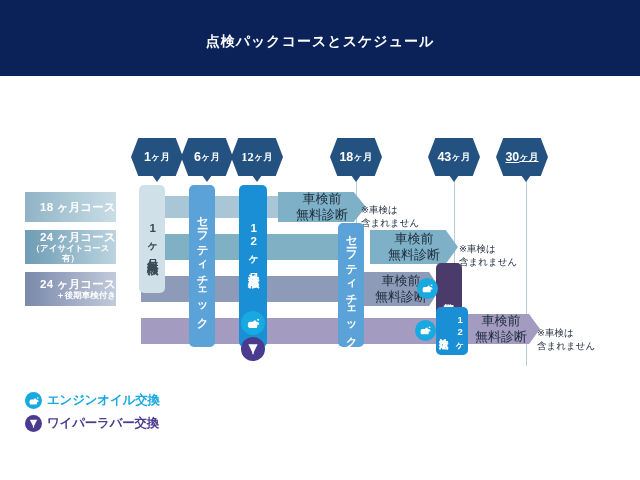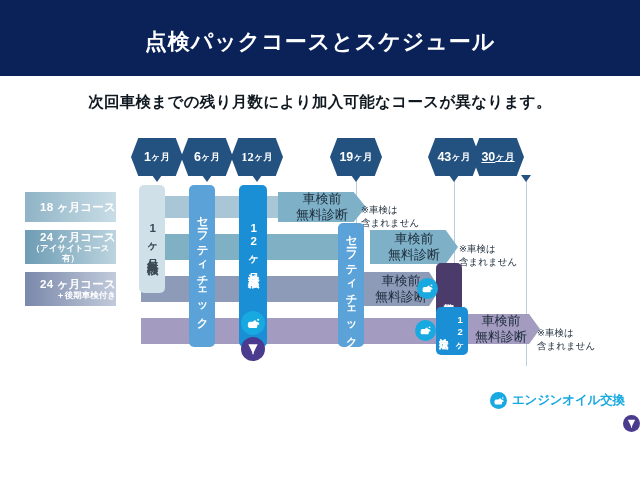--- a/index.html
+++ b/index.html
@@ -11,21 +11,21 @@
   }
   .page{position:relative;width:640px;height:480px;}
 
   
   .hdr{
     position:absolute;left:0;top:0;width:640px;height:76px;
     background:#0a2258;
     display:flex;align-items:center;justify-content:center;
   }
   .hdr-t{
-    color:#ffffff;font-size:22px;font-weight:bold;letter-spacing:1px;margin-top:8px;
+    color:#ffffff;font-size:14px;font-weight:bold;letter-spacing:1px;margin-top:8px;
   }
 
   
   .sub{
     position:absolute;left:0;top:92px;width:640px;text-align:center;
     color:#101820;font-size:15.5px;font-weight:bold;letter-spacing:.3px;
   }
 
   
   .chart{position:absolute;left:0;top:130px;width:640px;height:250px;}
@@ -104,21 +104,21 @@
     display:flex;align-items:center;justify-content:center;
   }
   .dualcol .t{
     writing-mode:vertical-rl;text-orientation:upright;
     color:#ffffff;font-size:9.5px;font-weight:bold;line-height:1;
     letter-spacing:.5px;
   }
 
   
   .legend{position:absolute;left:0;top:392px;width:640px;}
-  .lrow{position:relative;display:flex;align-items:flex-start;margin-bottom:6px;justify-content:flex-end;}
+  .lrow{position:relative;display:flex;align-items:flex-start;margin-bottom:6px;}
   .lic{
     width:17px;height:17px;border-radius:50%;flex:0 0 17px;margin-left:25px;
     display:flex;align-items:center;justify-content:center;
   }
   .ltitle{
     width:128px;flex:0 0 128px;margin-left:5px;
     font-size:12.5px;font-weight:bold;letter-spacing:-.2px;white-space:nowrap;
   }
   .ldesc{
     font-size:9.8px;color:#1c2b3a;line-height:1.45;
@@ -127,21 +127,20 @@
 </style>
 </head>
 <body>
 
 <div class="page">
 
   <div class="hdr">
     <div class="hdr-t">点検パックコースとスケジュール</div>
   </div>
 
-  <div class="sub">次回車検までの残り月数により加入可能なコースが異なります。</div>
 
   <div class="chart">
 
     <div class="guide" style="left:356px;top:46px;height:76px;"></div>
     <div class="guide" style="left:454px;top:46px;height:128px;"></div>
     <div class="guide" style="left:526px;top:46px;height:190px;"></div>
 
     <div class="badge" style="left:131px;">
       <span>1</span>
         <span class="u">ヶ月</span>
@@ -154,32 +153,32 @@
     </div>
     <div class="badge-tip" style="left:202px;"></div>
 
     <div class="badge" style="left:231px;font-family:Liberation Serif, serif;">
       <span>12</span>
         <span class="u">ヶ月</span>
     </div>
     <div class="badge-tip" style="left:252px;"></div>
 
     <div class="badge" style="left:330px;">
-      <span>19</span>
+      <span>18</span>
         <span class="u">ヶ月</span>
     </div>
     <div class="badge-tip" style="left:351px;"></div>
 
     <div class="badge" style="left:428px;">
       <span>43</span>
         <span class="u">ヶ月</span>
     </div>
     <div class="badge-tip" style="left:449px;"></div>
 
-    <div class="badge" style="left:472px;text-decoration:underline;">
+    <div class="badge" style="left:496px;text-decoration:underline;">
       <span>30</span>
         <span class="u">ヶ月</span>
     </div>
     <div class="badge-tip" style="left:521px;"></div>
 
     <div class="rlab" style="top:62px;height:30px;background:linear-gradient(90deg,#8fb4c6,#c9dde6);">
       <div class="m">18 ヶ月コース</div>
     </div>
     <div class="track" style="left:141px;top:66px;width:215px;height:22px;background:#a8c6d6;"></div>
     <div class="arrow" style="left:278px;top:62px;width:88px;height:30px;background:#7eb1c7;">
@@ -298,17 +297,18 @@
       <div class="ltitle" style="color:#17a9e0;">エンジンオイル交換</div>
     </div>
 
     <div class="lrow">
       <div class="lic" style="background:#4b3b8f;">
         <svg width="11" height="11" viewBox="0 0 24 24" fill="#ffffff">
           <path d="M4 4h16L13.5 17a1.8 1.8 0 0 1-3 0L4 4z"></path>
           <rect x="10.8" y="16" width="2.4" height="5" rx="1"></rect>
         </svg>
       </div>
+      <div class="ltitle" style="color:#4b3b8f;">ワイパーラバー交換</div>
     </div>
 
   </div>
 
 </div>
 
 </body></html>

